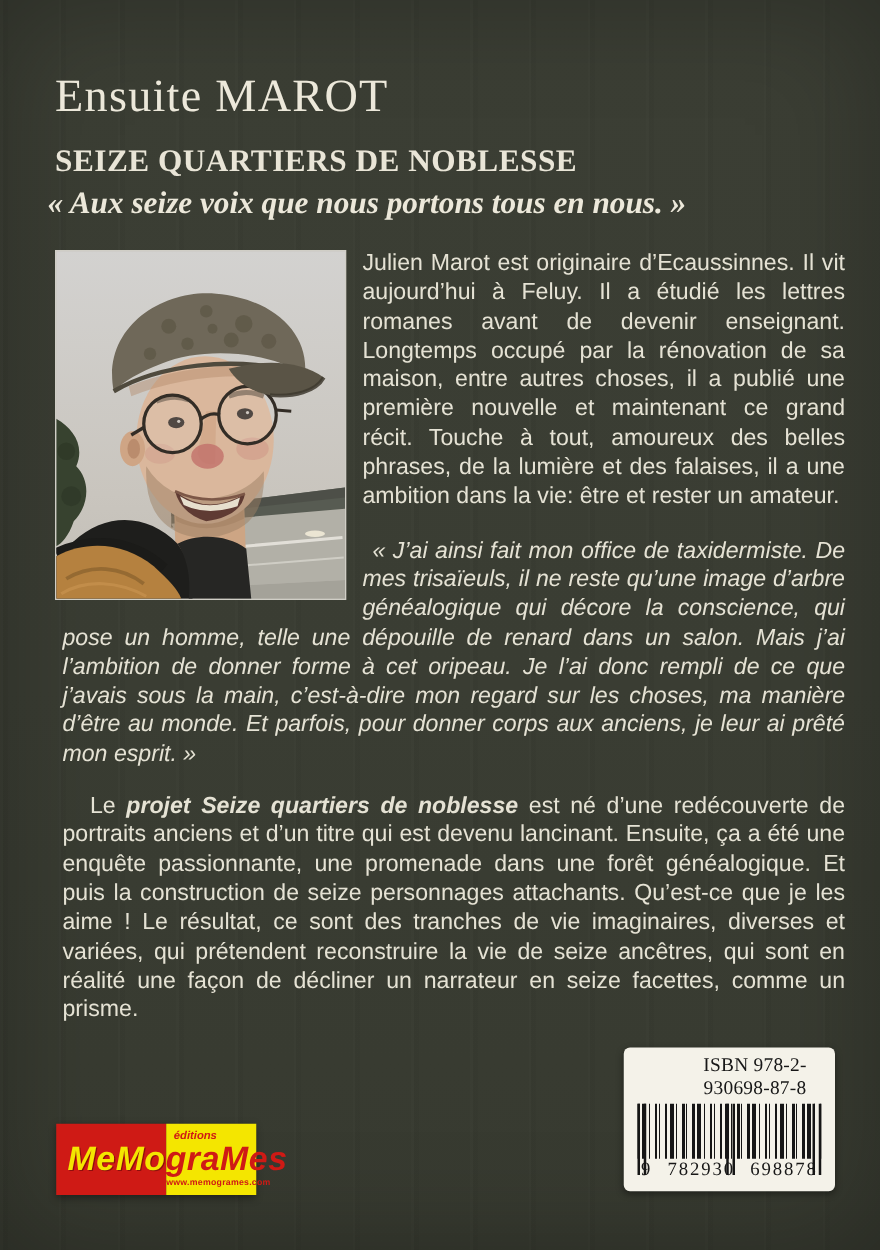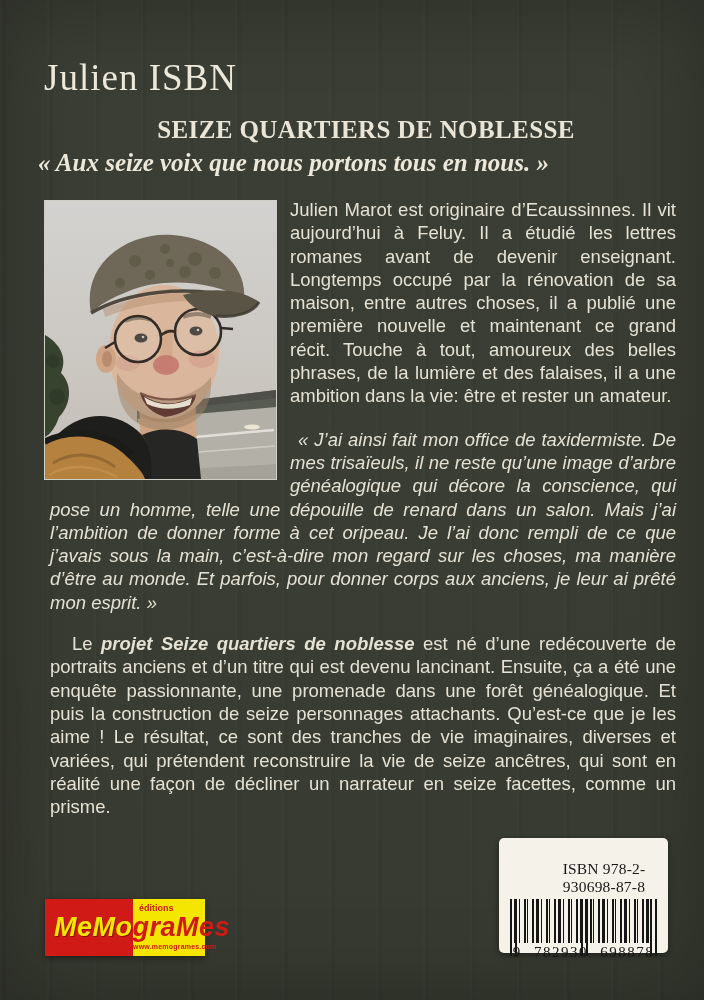--- a/index.html
+++ b/index.html
@@ -18,21 +18,20 @@
     margin:0 0 0 6px;
     font-family:"Liberation Serif", serif;
     font-weight:400; font-size:37px; letter-spacing:1px;
     color:#ece8da;
   }
   .book-title{
     margin:17px 0 0 6px;
     font-family:"Liberation Serif", serif;
     font-weight:700; font-size:25px; letter-spacing:0.4px;
     color:#e9e5d7;
-    text-align:center;
   }
   .tagline{
     margin:5px 0 0 0;
     font-family:"Liberation Serif", serif;
     font-style:italic; font-weight:700; font-size:25px;
     color:#ece8da;
   }
   .main-text{margin-top:21px; color:#e5e2d4;}
   .photo{
     float:left;
@@ -65,39 +64,39 @@
     position:absolute; left:9px; top:13px;
     font-family:"Liberation Sans", sans-serif;
     font-weight:700; font-style:italic; font-size:27px; letter-spacing:0.5px;
     white-space:nowrap;
     text-align:center;
   }
   .logo-text .lt1{color:#f4e600; text-shadow:1px 1px 0 #8e0f0c;}
   .logo-text .lt2{color:#cf1a15;}
   .logo-editions{
     position:absolute; left:94px; top:4px;
-    font-weight:700; font-size:9px; color:#cf1a15;
+    font-weight:700; font-style:italic; font-size:9px; color:#cf1a15;
   }
   .logo-site{
     position:absolute; left:88px; top:44px;
     font-weight:700; font-size:7px; color:#cf1a15; letter-spacing:0.2px;
   }
 
   
   .barcode-box{
     position:absolute; left:499px; top:838px;
     width:169px; height:115px;
     background:#f4f2e9;
     border-radius:5px;
     text-align:center;
     color:#171717;
     font-family:"Liberation Serif", serif;
     box-shadow:0 2px 6px rgba(0,0,0,0.4);
   }
-  .isbn{margin-top:22px; font-size:15.5px; letter-spacing:0.2px;padding-left:41px;}
+  .isbn{margin-top:6px; font-size:15.5px; letter-spacing:0.2px;padding-left:41px;}
   .bars{
     position:relative; height:44px; margin:3px 11px 0;
     background:repeating-linear-gradient(90deg,
       #161616 0 2px, transparent 2px 4px,
       #161616 4px 7px, transparent 7px 9px,
       #161616 9px 10px, transparent 10px 14px,
       #161616 14px 16px, transparent 16px 17px,
       #161616 17px 18px, transparent 18px 22px);
   }
   .guard{position:absolute; top:0; width:2px; height:57px; background:#161616;}
@@ -107,21 +106,21 @@
     margin-top:1px; font-size:15px; letter-spacing:1.5px; word-spacing:7px;
   }
   .price{margin-top:2px; font-size:16.5px;}
 </style>
 </head>
 <body>
 
 <div class="cover">
   <div class="content">
 
-    <h1 class="author">Julien ISBN</h1>
+    <h1 class="author">Ensuite MAROT</h1>
     <h2 class="book-title">SEIZE QUARTIERS DE NOBLESSE</h2>
     <div class="tagline">« Aux seize voix que nous portons tous en nous. »</div>
 
     <div class="main-text">
 
       <div class="photo">
         <svg width="231" height="278" viewBox="0 0 231 278" xmlns="http://www.w3.org/2000/svg">
           <defs>
             <linearGradient id="sky" x1="0" y1="0" x2="0" y2="1">
               <stop offset="0" stop-color="#d3d2d0"></stop>

